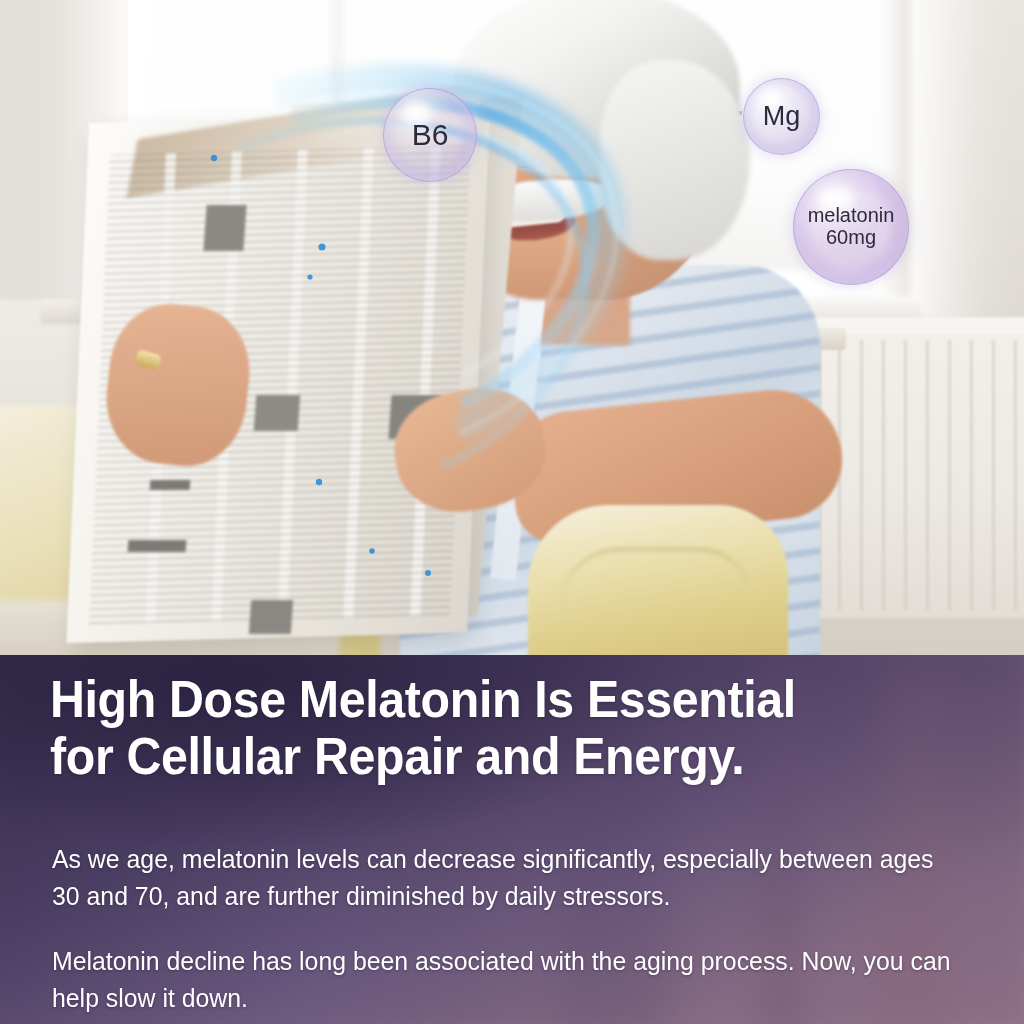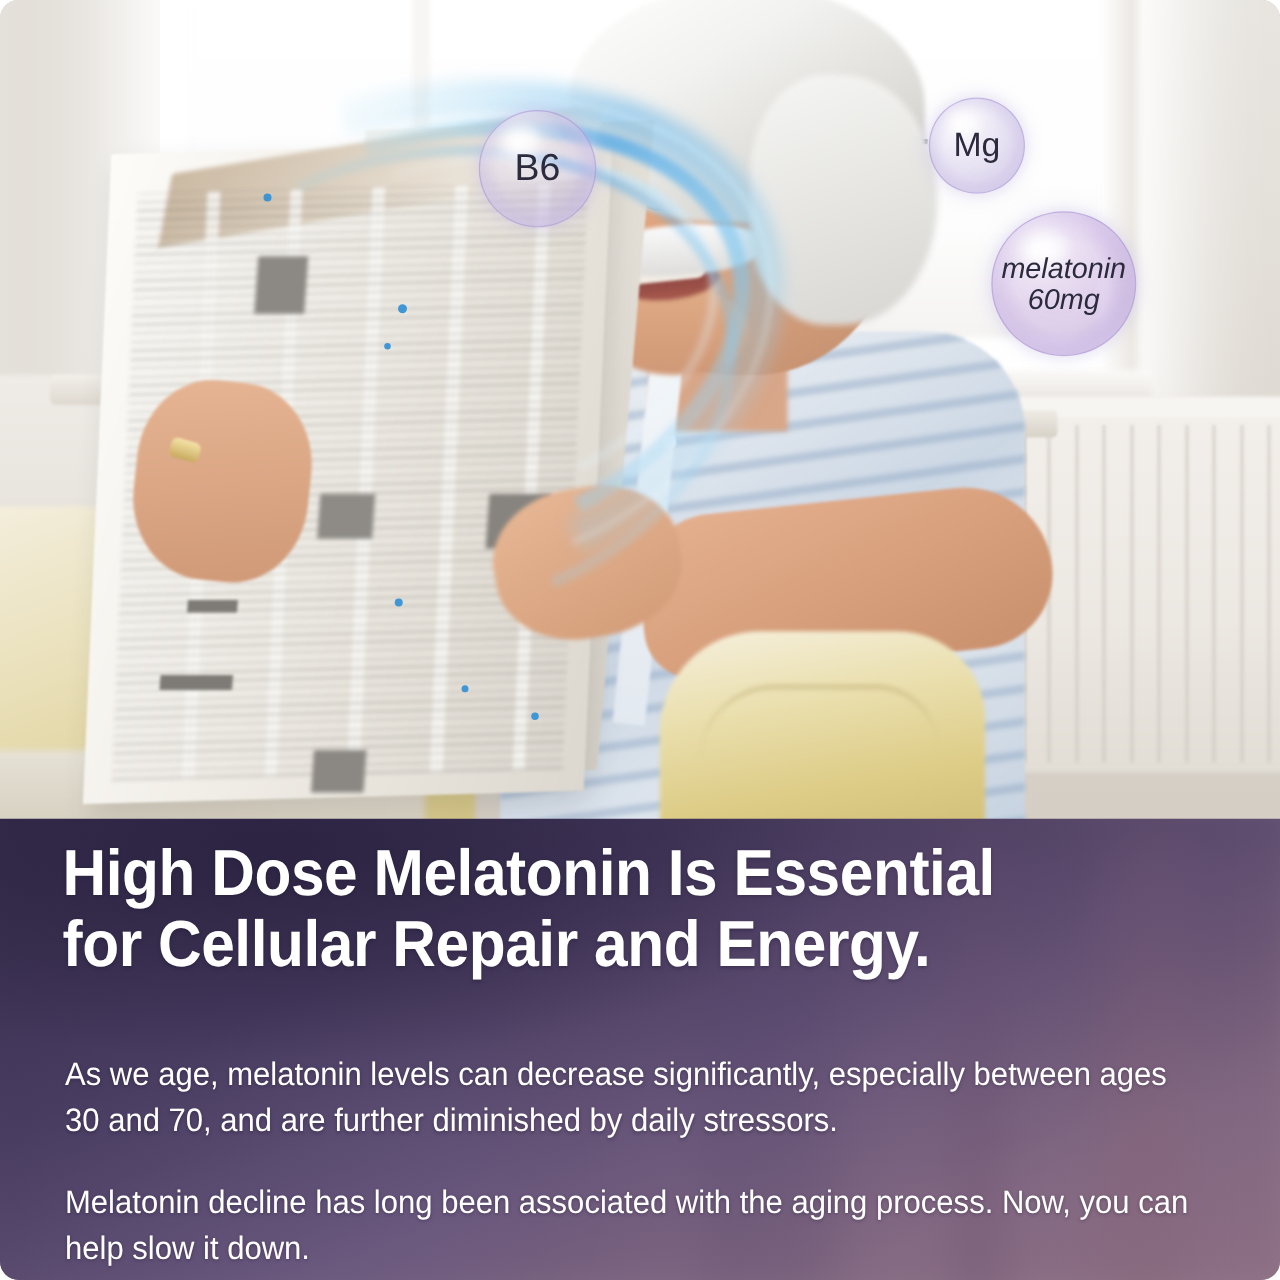--- a/index.html
+++ b/index.html
@@ -1,17 +1,17 @@
 <!DOCTYPE html>
 <html><head>
 <meta charset="utf-8">
 <style>
   html,body{margin:0;padding:0;background:#fff;}
   body{width:1024px;height:1024px;overflow:hidden;font-family:"Liberation Sans",sans-serif;}
-  #ad{position:relative;width:1024px;height:1024px;overflow:hidden;background:#cfcac4;border-radius:15px;}
+  #ad{position:relative;width:1024px;height:1024px;overflow:hidden;background:#cfcac4;}
 
   
   .photo{position:absolute;left:0;top:0;width:1024px;height:660px;overflow:hidden;
          background:#d8d3cc;}
 
   
   .wall{position:absolute;inset:0;
         background:linear-gradient(180deg,#e8e5e0 0%,#e3dfd9 30%,#dcd7cf 60%,#d4cec5 100%);}
   .wall-left{position:absolute;left:0;top:0;width:200px;height:660px;
         background:linear-gradient(90deg,#e4e0da 0%,#ddd8d1 100%);}
@@ -183,24 +183,24 @@
           box-shadow: inset 0 0 26px rgba(255,255,255,.55),
                       inset -6px -8px 22px rgba(150,128,200,.42),
                       0 0 14px rgba(190,180,225,.5);
           border:1.5px solid rgba(178,160,218,.62);}
   .bubble::after{content:"";position:absolute;left:22%;top:16%;width:30%;height:20%;
           border-radius:50%;background:rgba(255,255,255,.75);filter:blur(5px);}
   .bubble span{position:relative;z-index:2;}
 
   #bubble-b6{left:383px;top:88px;width:92px;height:92px;font-size:30px;}
   #bubble-mg{left:743px;top:78px;width:75px;height:75px;font-size:27px;}
-  #bubble-melatonin{left:793px;top:169px;width:114px;height:114px;font-size:23px;
+  #bubble-melatonin{left:793px;top:169px;width:114px;height:114px;font-size:20px;
           background:
             radial-gradient(circle at 33% 25%, rgba(255,255,255,.85) 0%, rgba(255,255,255,.28) 24%, rgba(255,255,255,0) 45%),
-            radial-gradient(circle at 50% 52%, rgba(205,178,228,.52) 44%, rgba(182,146,214,.72) 80%, rgba(160,120,200,.85) 97%, rgba(255,255,255,0) 100%); font-style: italic;}
+            radial-gradient(circle at 50% 52%, rgba(205,178,228,.52) 44%, rgba(182,146,214,.72) 80%, rgba(160,120,200,.85) 97%, rgba(255,255,255,0) 100%);}
   #bubble-msm{left:616px;top:237px;width:71px;height:71px;font-size:25px;}
   #bubble-ashwagandha{left:727px;top:387px;width:157px;height:100px;font-size:22px;
           background:
             radial-gradient(ellipse at 32% 26%, rgba(255,255,255,.80) 0%, rgba(255,255,255,.25) 26%, rgba(255,255,255,0) 48%),
             radial-gradient(ellipse at 50% 50%, rgba(210,202,240,.22) 50%, rgba(178,166,222,.46) 84%, rgba(150,132,204,.62) 98%, rgba(255,255,255,0) 100%);}
 
   
   .banner{position:absolute;left:0;top:655px;width:1024px;height:369px;overflow:hidden;}
   .banner-photo{position:absolute;inset:-20px;
       background:

